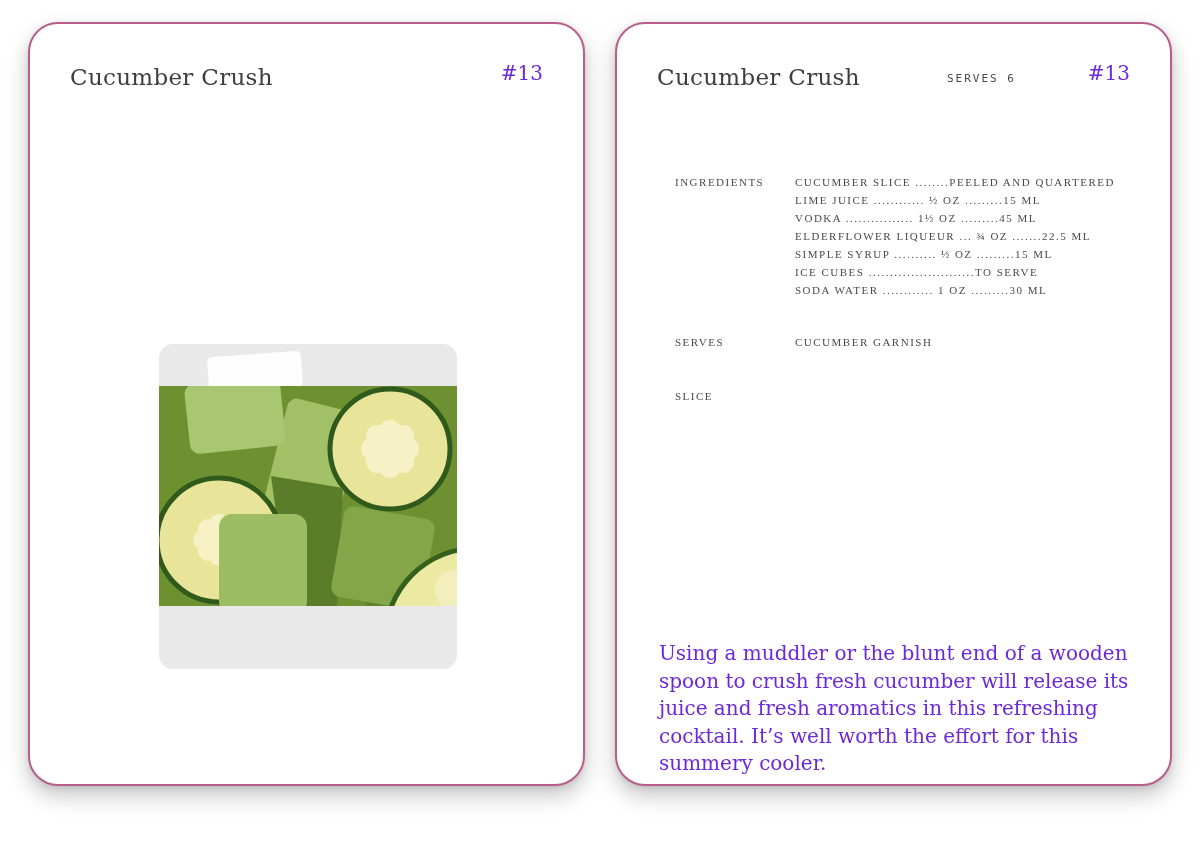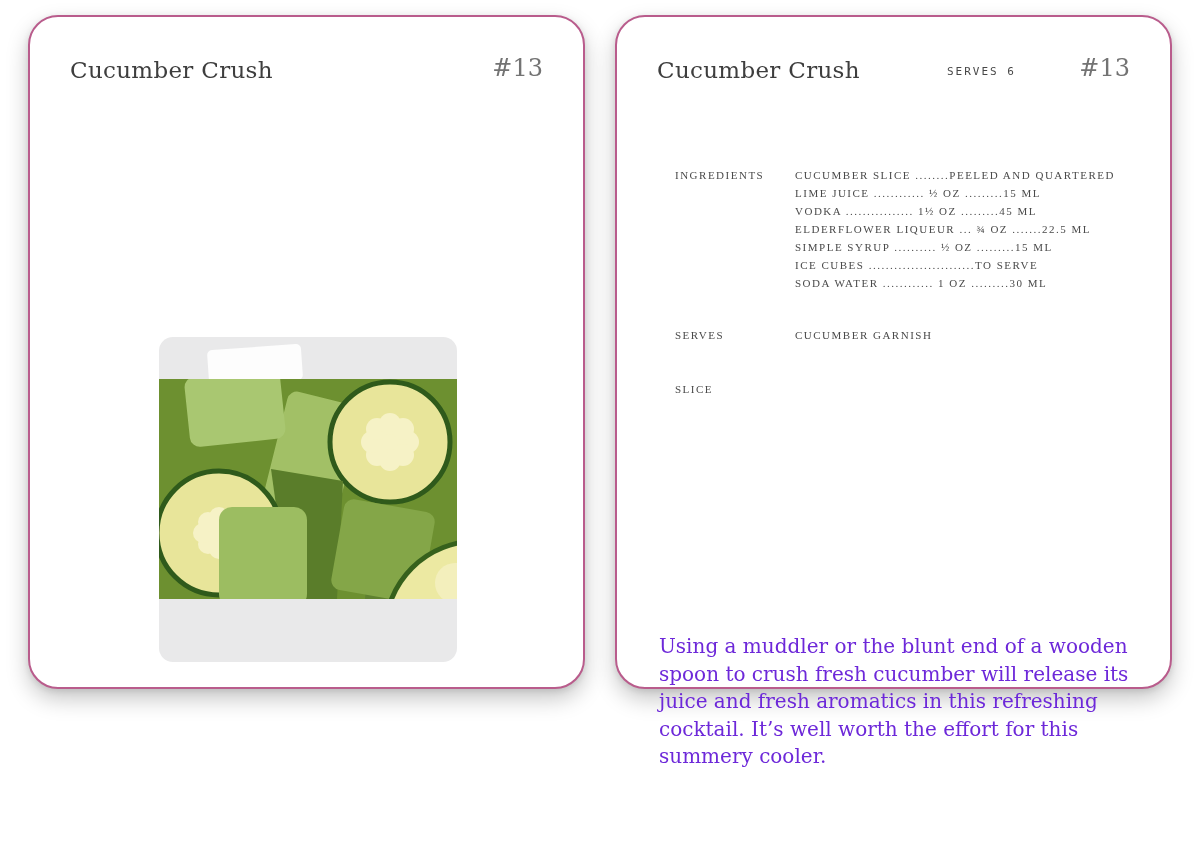--- a/index.html
+++ b/index.html
@@ -2,35 +2,35 @@
 <html><head>
 <meta charset="utf-8">
 <style>
   html,body{margin:0;padding:0}
   body{
     width:1200px;height:857px;position:relative;overflow:hidden;
     background:#ffffff;
     font-family:"DejaVu Serif",serif;
   }
   .card{
-    position:absolute;top:15px;width:557px;height:674px;box-sizing:border-box;
+    position:absolute;top:22px;width:557px;height:764px;box-sizing:border-box;
     background:#ffffff;
     border:2px solid #b95c8c;
     border-radius:30px;
     box-shadow:0 10px 22px rgba(0,0,0,.22), 0 2px 6px rgba(0,0,0,.10);
   }
   #card-left{left:28px}
   #card-right{left:615px}
   .card-title{
     position:absolute;left:40px;top:40px;
     font-size:23px;color:#3e3e3e;letter-spacing:.3px;white-space:nowrap;
   }
   .card-number{
     position:absolute;right:40px;top:37px;
-    font-size:24px;color:#737373;
+    font-size:20px;color:#6d28d9;
   }
   .serves{
     position:absolute;left:330px;top:48px;
     font-family:"DejaVu Sans Mono",monospace;font-size:11px;
     letter-spacing:2px;color:#474747;white-space:nowrap;
   }
   .mono, .spec-label{
     font-family:Liberation Serif, serif;
     font-size:11px;letter-spacing:1.5px;line-height:18px;
     color:#4a4a4a;margin:16px;

